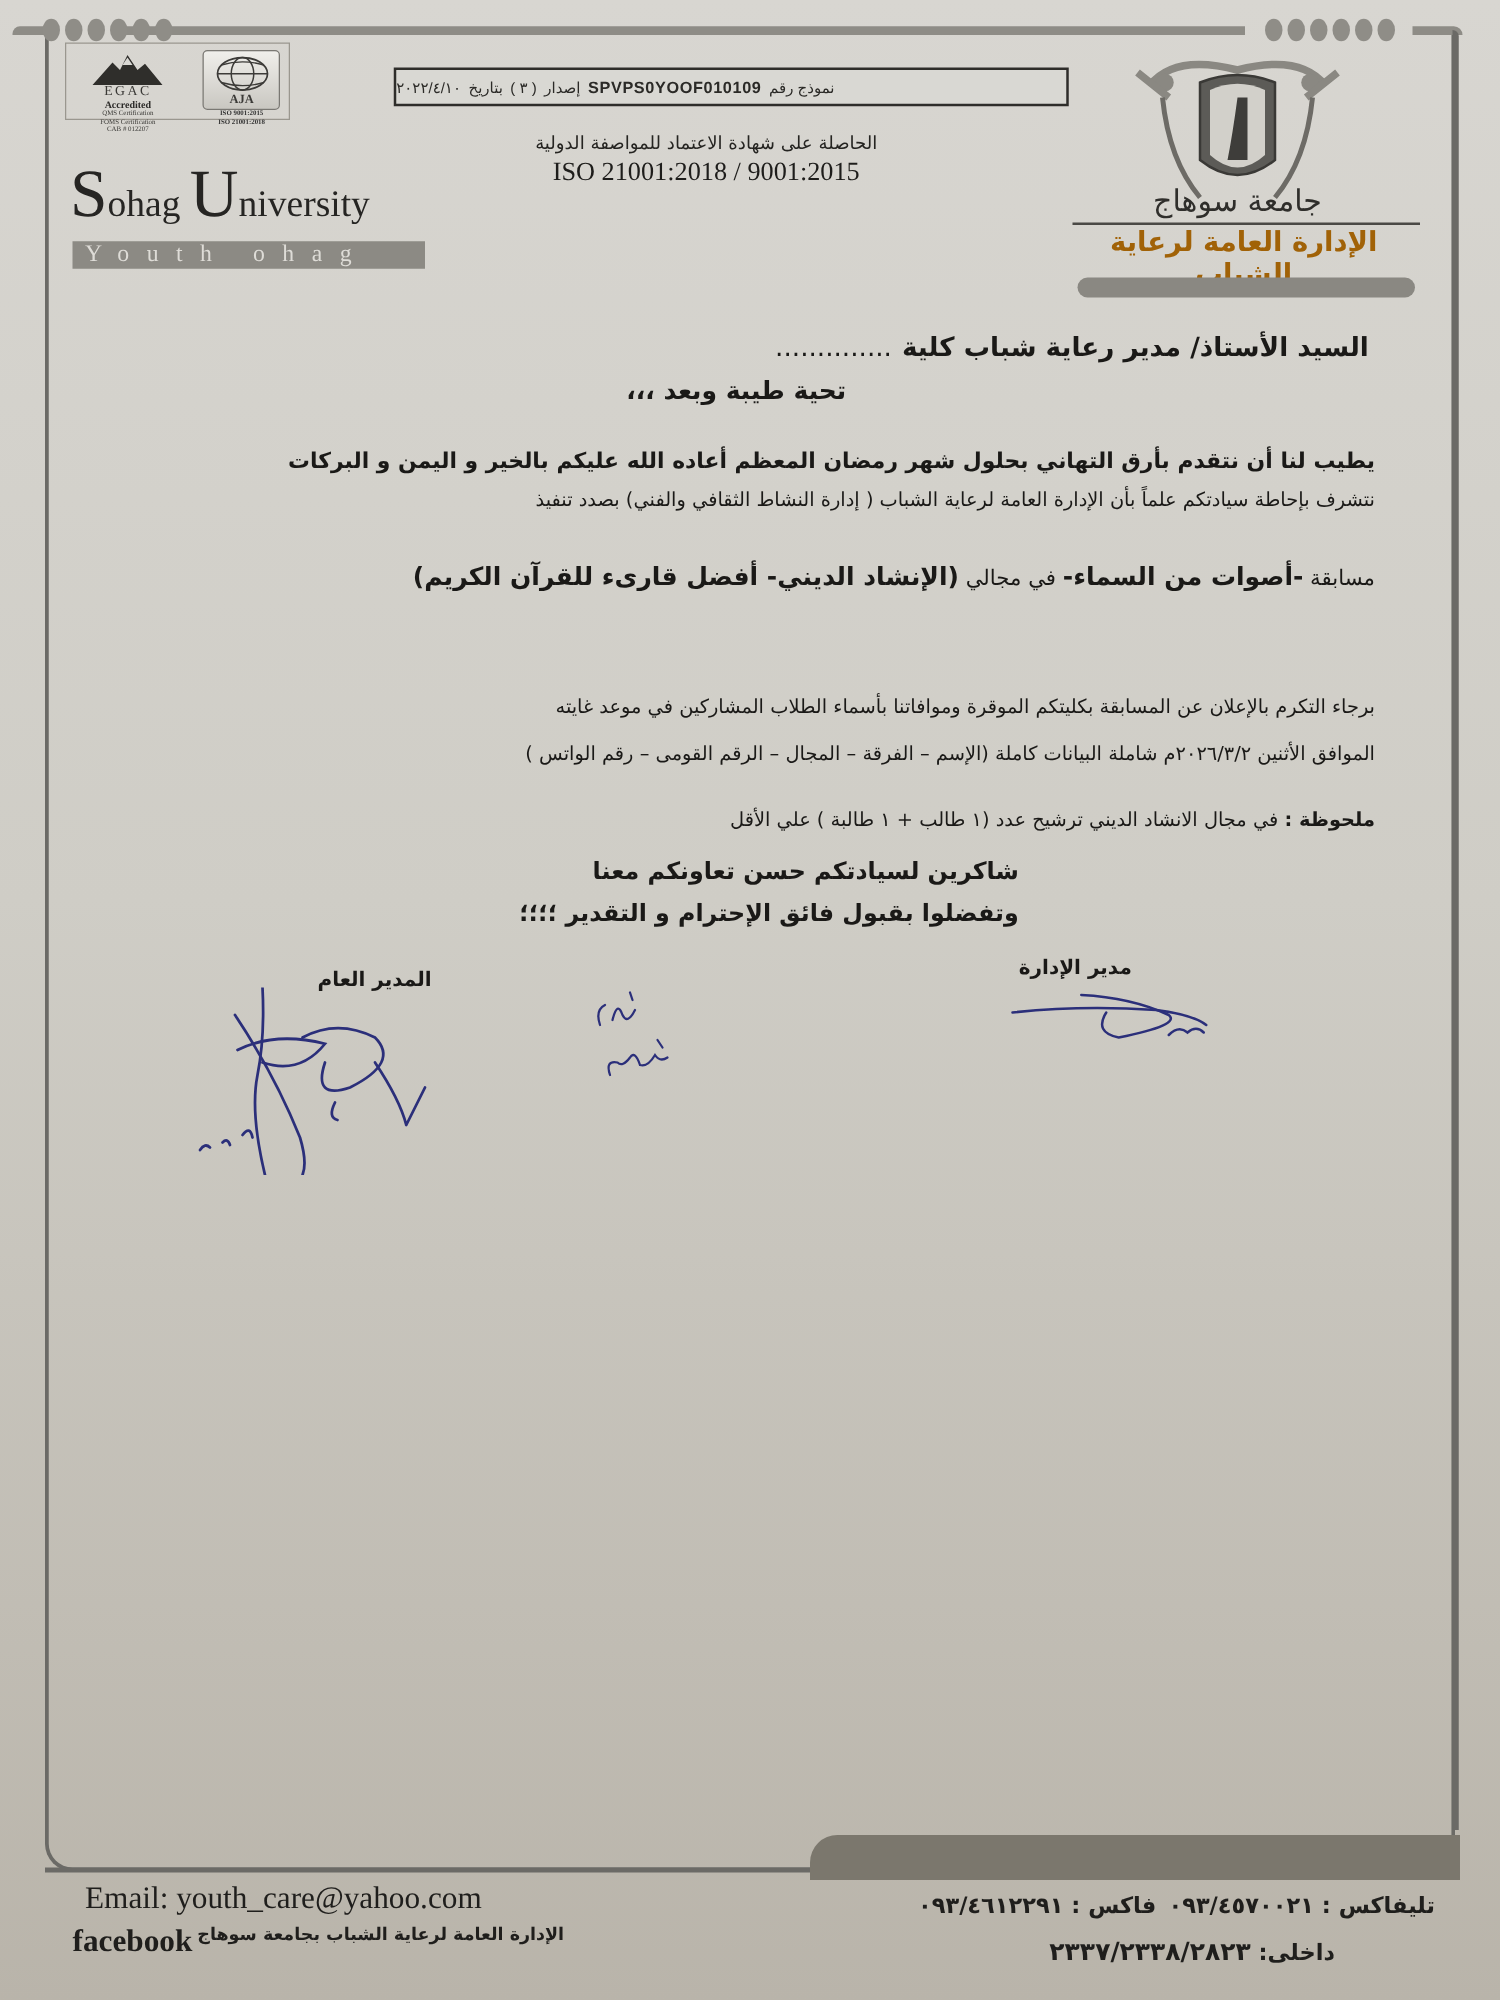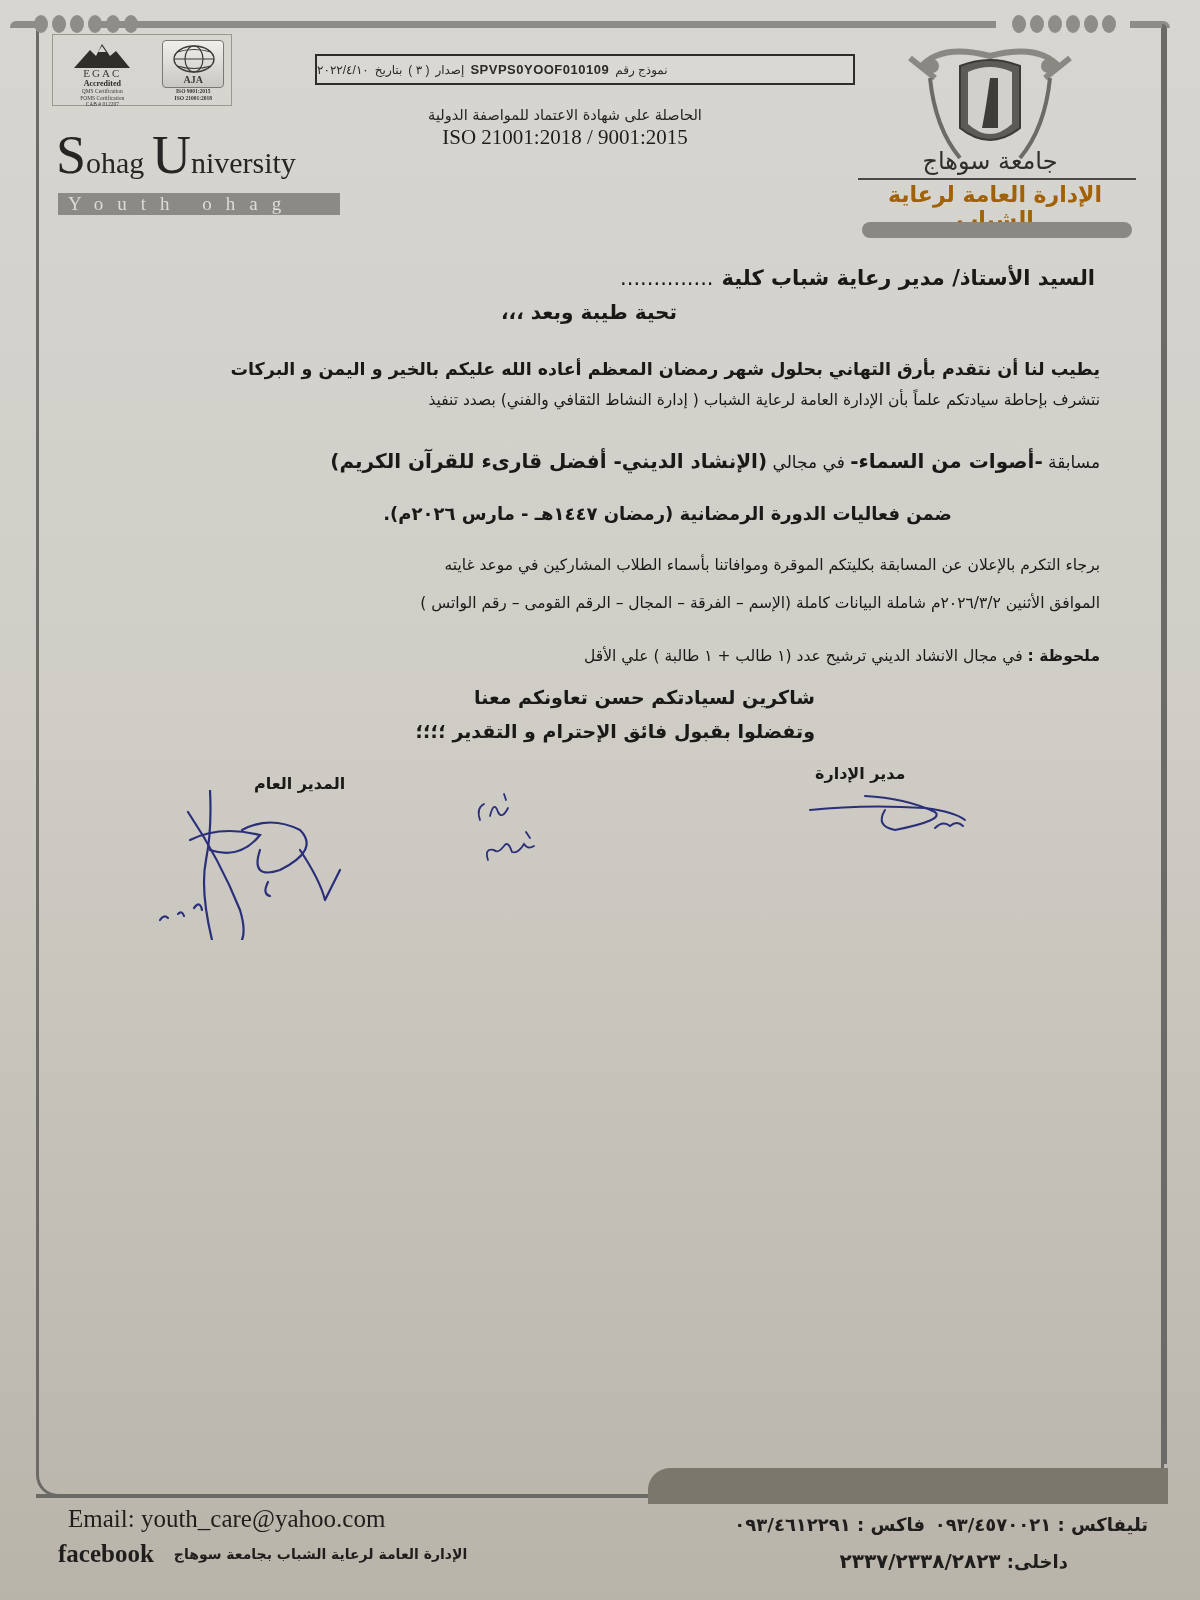--- a/index.html
+++ b/index.html
@@ -32,21 +32,21 @@
   .footer-tab {
     position: absolute; left: 648px; top: 1468px; width: 520px; height: 36px;
     background: #7b776d; border-radius: 22px 0 0 0;
   }
   .footer-bar-left {
     position:absolute; left: 36px; top: 1494px; width: 620px; height: 4px; background:#6b6a66;
   }
 
   
   .cert-box {
-    position: absolute; left: 52px; top: 34px; width: 180px; height: 72px;
+    position: absolute; left: 52px; top: 34px; width: 180px; height: 62px;
     border: 1px solid #9a978f; display: flex; gap: 10px; padding: 3px;
   }
   .egac { width: 96px; text-align: center; font-family: "Liberation Serif", serif; }
   .egac .mount { width: 60px; height: 26px; margin: 4px auto 0; position: relative; }
   .egac .mount svg { width: 60px; height: 26px; }
   .egac .egac-name { font-size: 11px; letter-spacing: 2px; color:#3a3936; line-height: 11px; }
   .egac .egac-acc { font-size: 8px; font-weight: bold; color:#2c2b29; line-height: 9px; }
   .egac .egac-small { font-size: 5.5px; color:#3a3936; line-height: 6.5px; }
   .aja { width: 72px; text-align:center; font-family: "Liberation Serif", serif; }
   .aja .aja-logo { width: 62px; height: 48px; margin: 2px auto 0; border:1px solid #7a7873; border-radius: 4px; background: linear-gradient(#f0efeb,#c9c7c1); display:flex; flex-direction: column; align-items:center; justify-content:flex-end; position: relative; }
@@ -109,21 +109,21 @@
   .thanks { right: 385px; top: 686px; font-size: 19px; font-weight: bold; }
   .regards { right: 385px; top: 720px; font-size: 19px; font-weight: bold; }
 
   .sig-label { position: absolute; direction: rtl; font-size: 16px; font-weight: bold; color: #1a1917; white-space: nowrap; }
   .sig-gm { left: 254px; top: 774px; }
   .sig-admin { left: 815px; top: 764px; }
   .sig-svg { position: absolute; }
 
   
   .email { position: absolute; left: 68px; top: 1505px; font-family: "Liberation Serif", serif; font-size: 25px; color: #1f1e1c; white-space: nowrap; }
-  .fb-line { position: absolute; left: 58px; top: 1540px; white-space: nowrap; display: flex; align-items: center; gap: 20px; }
+  .fb-line { position: absolute; left: 58px; top: 1540px; white-space: nowrap; display: flex; align-items: flex-start; gap: 4px; }
   .fb-word { font-family: "Liberation Serif", serif; font-weight: bold; font-size: 25px; color: #1f1e1c; }
   .fb-ar { font-size: 14px; font-weight: bold; direction: rtl; color: #1f1e1c; }
   .contact { position: absolute; direction: rtl; white-space: nowrap; color: #1f1e1c; font-weight: bold; }
   .tele { right: 52px; top: 1514px; font-size: 18px; }
   .tele .num, .fax .num, .ext .num { font-family: "DejaVu Sans", sans-serif; letter-spacing: 1px; }
   .fax { right: 275px; top: 1514px; font-size: 18px; }
   .ext { right: 132px; top: 1549px; font-size: 18px; }
   .ext .num { font-size: 20px; }
 </style>
 </head>
@@ -218,21 +218,20 @@
 
   <div class="body-text salute">
     <span>السيد الأستاذ/ مدير رعاية شباب كلية</span><span class="dots-fill">..............</span>
   </div>
   <div class="body-text greeting">تحية طيبة وبعد ،،،</div>
   <div class="body-text p1">يطيب لنا أن نتقدم بأرق التهاني بحلول شهر رمضان المعظم أعاده الله عليكم بالخير و اليمن و البركات</div>
   <div class="body-text p2">نتشرف بإحاطة سيادتكم علماً بأن الإدارة العامة لرعاية الشباب ( إدارة النشاط الثقافي والفني) بصدد تنفيذ</div>
   <div class="body-text p3">
     <span>مسابقة </span><span class="strong">-أصوات من السماء-</span><span> في مجالي </span><span class="strong">(الإنشاد الديني- أفضل قارىء للقرآن الكريم)</span>
   </div>
-  <div class="body-text p4">ضمن فعاليات الدورة الرمضانية (رمضان ١٤٤٧هـ - مارس ٢٠٢٦م).</div>
   <div class="body-text p5">برجاء التكرم بالإعلان عن المسابقة بكليتكم الموقرة وموافاتنا بأسماء الطلاب المشاركين في موعد غايته</div>
   <div class="body-text p6">الموافق الأثنين ٢٠٢٦/٣/٢م  شاملة البيانات كاملة (الإسم – الفرقة – المجال – الرقم القومى – رقم الواتس )</div>
   <div class="body-text p7">
     <span class="lbl">ملحوظة :</span><span> في مجال الانشاد الديني ترشيح عدد (١ طالب + ١ طالبة ) علي الأقل</span>
   </div>
   <div class="body-text thanks">شاكرين لسيادتكم حسن تعاونكم معنا</div>
   <div class="body-text regards">وتفضلوا بقبول فائق الإحترام و التقدير ؛؛؛؛</div>
 
   <div class="sig-label sig-gm">المدير العام</div>
   <div class="sig-label sig-admin">مدير الإدارة</div>

